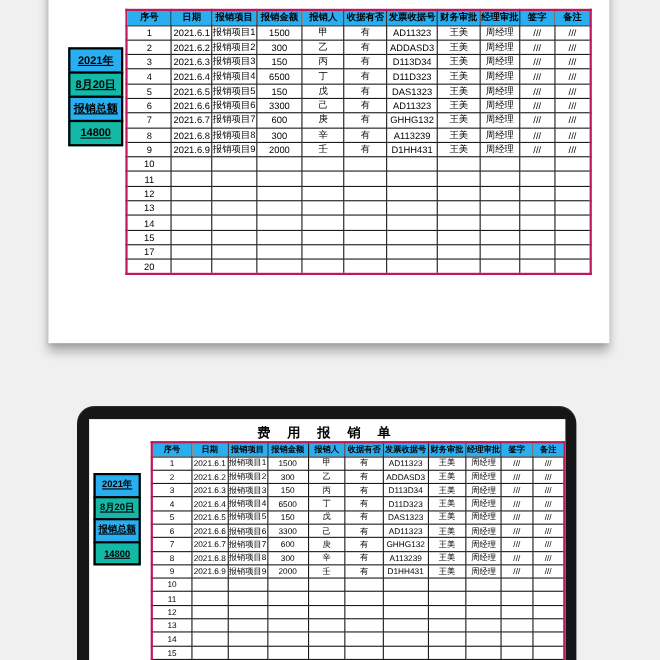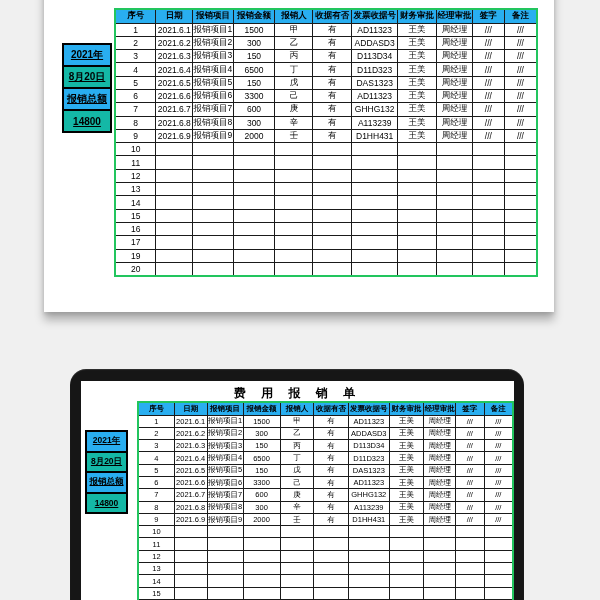--- a/index.html
+++ b/index.html
@@ -16,21 +16,21 @@
   .side-col { position:absolute;text-decoration:underline; }
   .side-box { border:2px solid #000; background:#14b8a6; display:flex; align-items:center;
               justify-content:center; font-weight:bold; color:#000; margin-top:-2px; }
   .side-box:first-child { margin-top:0; }
   .side-box.cyan { background:var(--accent); }
   .doc-side { left:18px; top:73px; width:50px; }
   .doc-side .side-box { height:24px; font-size:10px; }
 
   .tbl-wrap { position:absolute; }
   .doc-tbl { left:70px; top:38px; width:424px; }
-  table { border-collapse:collapse; width:100%; table-layout:fixed; border:2px solid #22c55e; }
+  table { border-collapse:collapse; width:100%; table-layout:fixed; border:2px solid #be185d; }
   th, td { border:1px solid var(--border); text-align:center; vertical-align:middle;
            overflow:hidden; white-space:nowrap; padding:0; color:#000; }
   thead th { background:var(--accent); font-weight:bold; }
   .doc-tbl th { height:14px; font-size:8.5px; }
   .doc-tbl td { height:13.3px; font-size:8.5px; }
 
   
   .bezel { position:absolute; left:70px; top:369px; width:454px; height:240px;
            background:var(--bezel); border-radius:16px 16px 0 0;
            box-shadow:inset 0 1px 1px rgba(255,255,255,.12); }
@@ -279,47 +279,21 @@
               <td></td>
               <td></td>
               <td></td>
               <td></td>
               <td></td>
               <td></td>
               <td></td>
               <td></td>
             </tr>
             <tr>
-              <td>16</td>
-              <td></td>
-              <td></td>
-              <td></td>
-              <td></td>
-              <td></td>
-              <td></td>
-              <td></td>
-              <td></td>
-              <td></td>
-              <td></td>
-            </tr>
-            <tr>
               <td>17</td>
-              <td></td>
-              <td></td>
-              <td></td>
-              <td></td>
-              <td></td>
-              <td></td>
-              <td></td>
-              <td></td>
-              <td></td>
-              <td></td>
-            </tr>
-            <tr>
-              <td>19</td>
               <td></td>
               <td></td>
               <td></td>
               <td></td>
               <td></td>
               <td></td>
               <td></td>
               <td></td>
               <td></td>
               <td></td>

